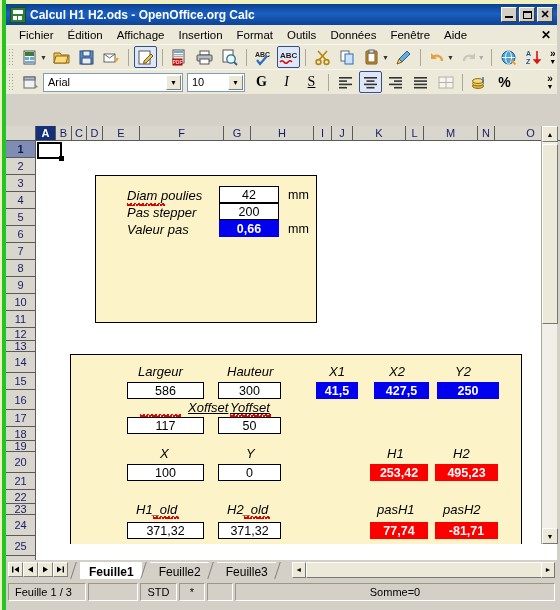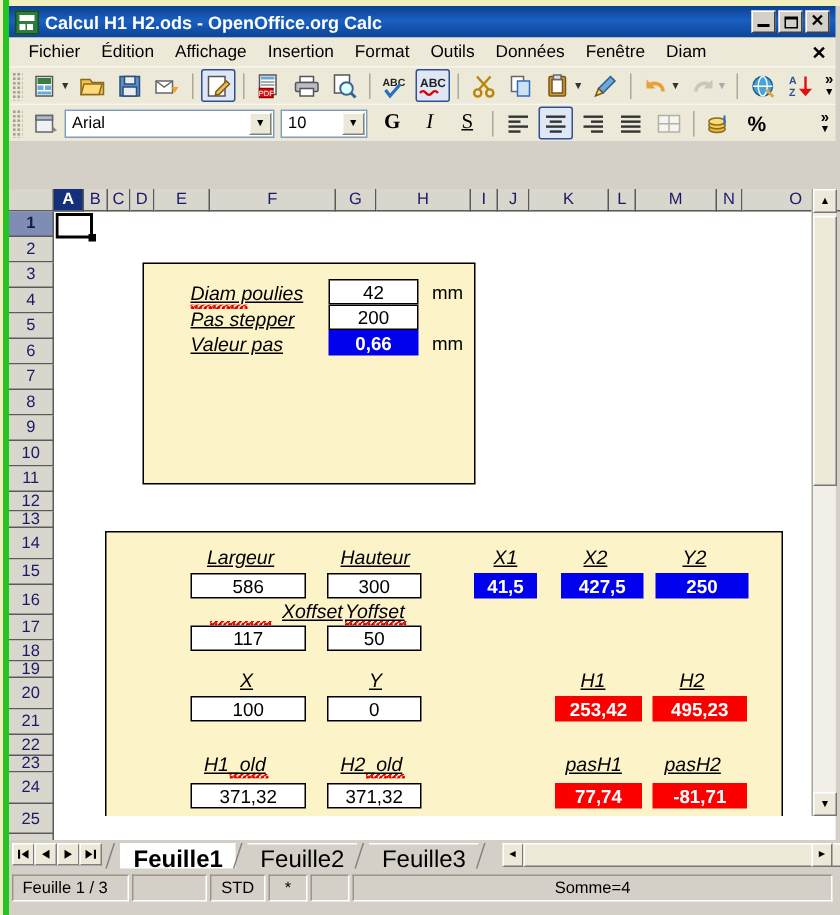--- a/index.html
+++ b/index.html
@@ -191,21 +191,20 @@
   
   .panel {
     position:absolute; background:#fcf3c8; border:1px solid #000;
   }
   .panel.p1 { left:58px; top:33px; width:222px; height:148px; }
   .panel.p2 { left:33px; top:212px; width:452px; height:228px; }
 
   .lbl {
     position:absolute; font-style:italic; font-size:13px; color:#000;
     white-space:nowrap;
-    text-decoration:underline;
   }
   .lbl.ul { text-decoration:underline; }
   .sq {
     position:absolute; height:3px;
     background-image: repeating-linear-gradient(
       135deg, #e00000 0 1.2px, transparent 1.2px 2.4px);
     background-size:4px 3px;
   }
   .sq:after{
     content:""; position:absolute; left:0; right:0; bottom:0; height:2px;
@@ -246,21 +245,21 @@
     background:#d4d0c8; display:flex; align-items:center;
   }
   .navbtns { display:flex; flex:0 0 auto; margin-left:2px;}
   .navbtn {
     width:15px; height:15px; background:#ece9d8;
     border:1px solid #fff; border-right-color:#808080; border-bottom-color:#808080;
     display:flex; align-items:center; justify-content:center; font-size:7px;
   }
   .tabs { display:flex; align-items:flex-end; height:19px; flex:0 0 auto; margin-left:2px;}
   .tab {
-    font-size:16px; padding:2px 8px 2px 9px; height:17px;
+    font-size:12px; padding:2px 8px 2px 9px; height:17px;
     background:#d4d0c8; color:#000; position:relative;
     border-top:1px solid #fff; margin-right:-2px;
     transform: skewX(0deg);
   }
   .tab.active { background:#fff; font-weight:bold; }
   .tab-sep {
     width:10px; height:17px; position:relative;
   }
   .tab-sep:before{
     content:""; position:absolute; left:3px; top:0; width:1px; height:17px;
@@ -311,21 +310,21 @@
 
   <div class="menubar">
     <div class="menu-item">Fichier</div>
     <div class="menu-item">Édition</div>
     <div class="menu-item">Affichage</div>
     <div class="menu-item">Insertion</div>
     <div class="menu-item">Format</div>
     <div class="menu-item">Outils</div>
     <div class="menu-item">Données</div>
     <div class="menu-item">Fenêtre</div>
-    <div class="menu-item">Diam</div>
+    <div class="menu-item">Aide</div>
     <div class="menu-close">✕</div>
   </div>
 
   <div class="toolbar t1">
     <div class="grip"></div>
     <div class="tb-btn">
       <svg width="17" height="17" viewBox="0 0 17 17">
           <rect x="2" y="2" width="11" height="13" fill="#fff" stroke="#555"></rect>
           <rect x="3" y="3" width="9" height="4" fill="#3a7d3a"></rect>
           <rect x="3" y="8" width="4" height="3" fill="#6aa9d8"></rect>
@@ -741,16 +740,16 @@
       </div>
     </div>
   </div>
 
   <div class="statusbar">
     <div class="scell" style="width:78px">Feuille 1 / 3</div>
     <div class="scell" style="width:50px"></div>
     <div class="scell" style="width:37px; justify-content:center">STD</div>
     <div class="scell" style="width:26px; justify-content:center">*</div>
     <div class="scell" style="width:26px"></div>
-    <div class="scell grow">Somme=4</div>
+    <div class="scell grow">Somme=0</div>
   </div>
 
 </div>
 
 </body></html>

